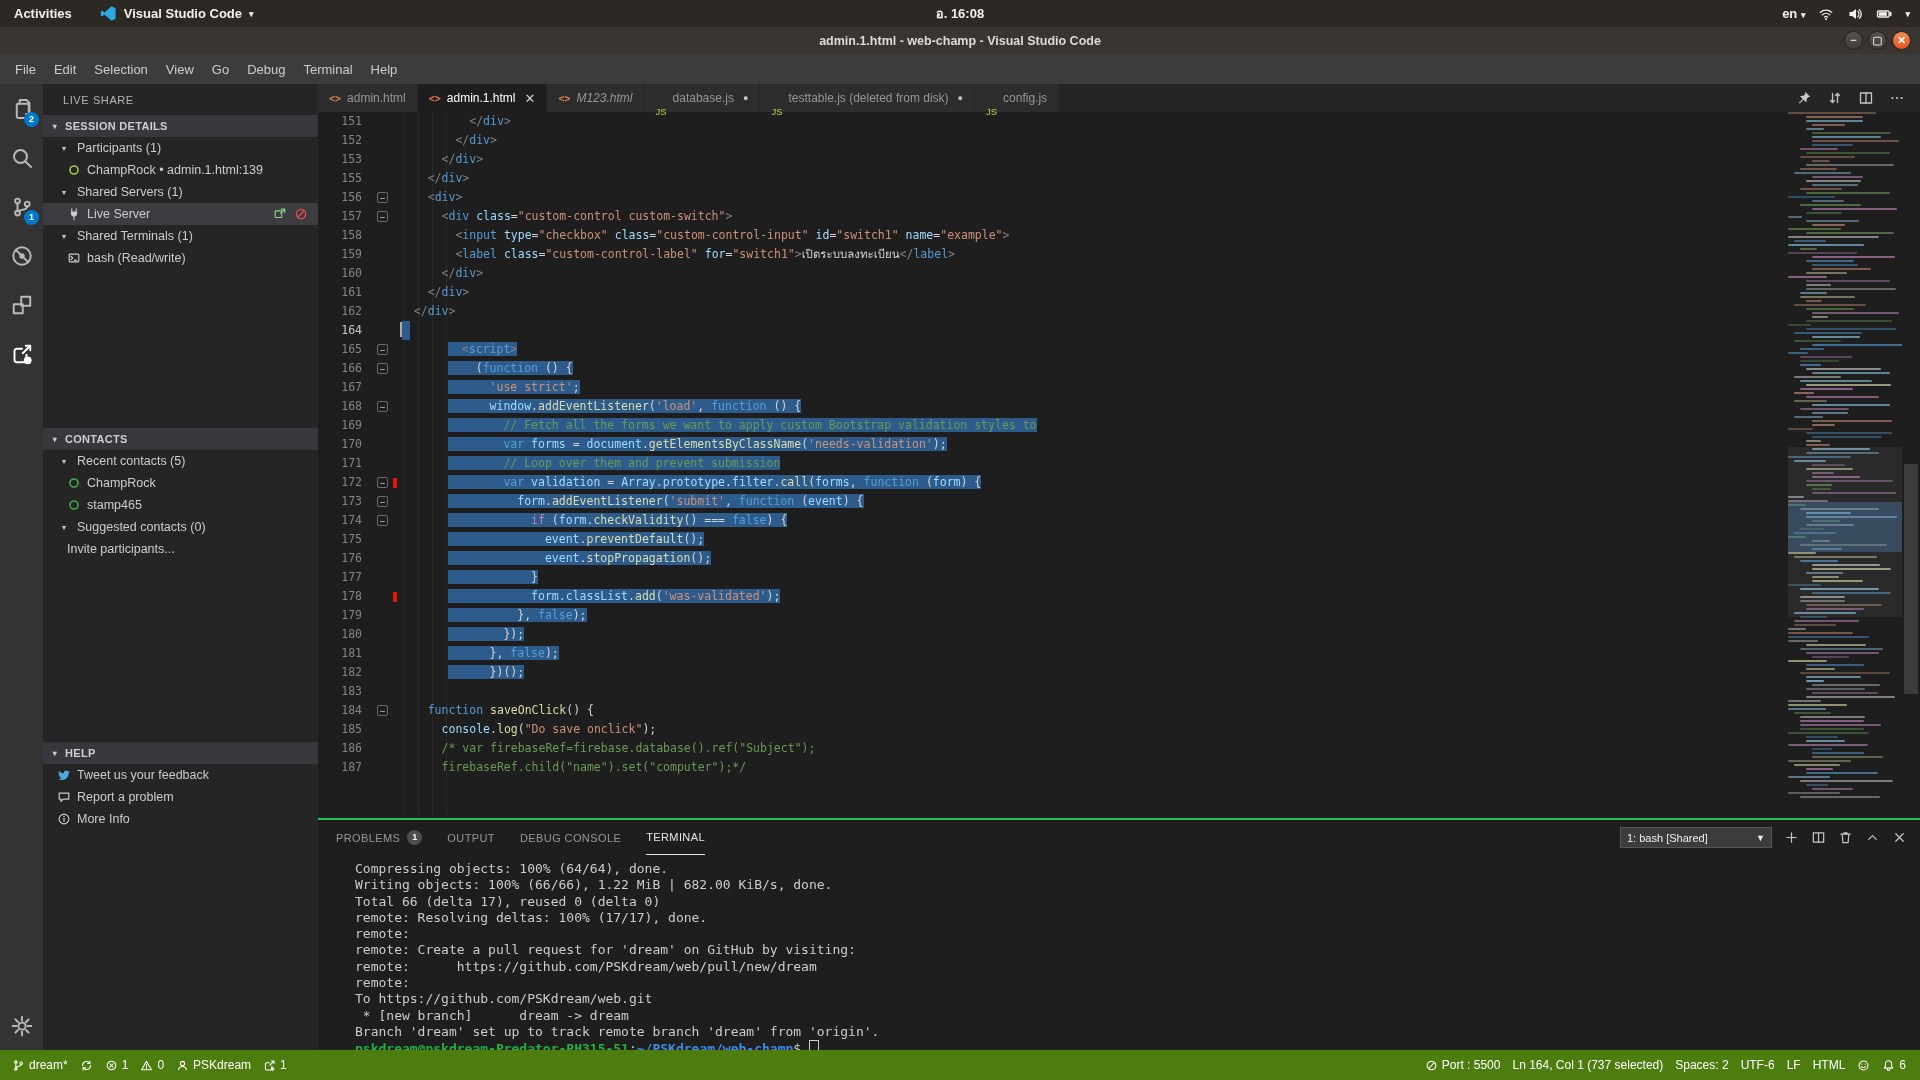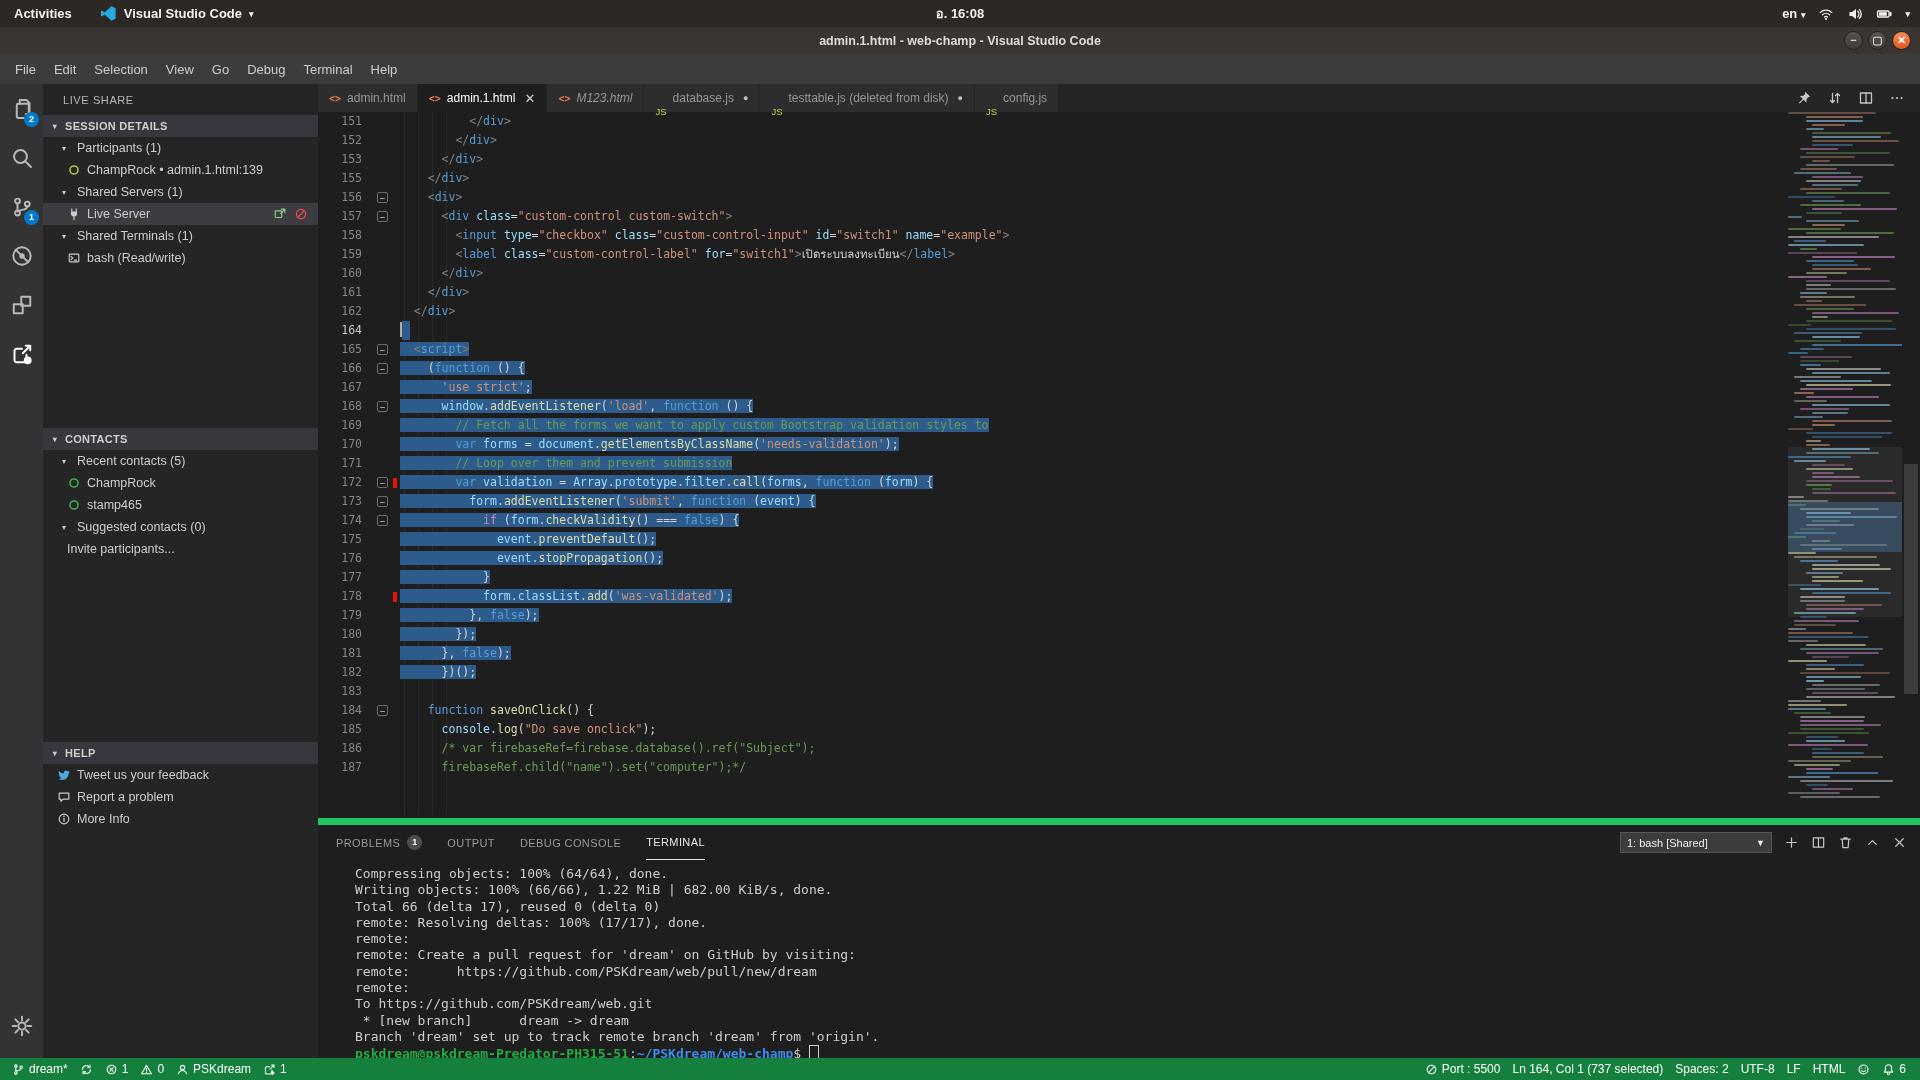--- a/index.html
+++ b/index.html
@@ -74,55 +74,55 @@
   #guides div{position:absolute;top:0;bottom:3px;width:1px;background:rgba(255,255,255,.05);}
   #code-lines{position:absolute;left:0;top:0;right:132px;}
   .line{display:flex;height:19px;line-height:19px;font-family:"DejaVu Sans Mono",monospace;font-size:11.5px;}
   .ln{width:44px;text-align:right;padding-right:10px;color:#858585;flex:none;}
   .ln.cur{color:#c6c6c6;}
   .fold{width:28px;flex:none;position:relative;}
   .foldbox{position:absolute;left:5px;top:4px;width:11px;height:11px;border:1px solid #6b6b6b;border-radius:2px;
     font-size:9px;line-height:10px;text-align:center;color:#c5c5c5;background:#1e1e1e;box-sizing:border-box;}
   .redmark{position:absolute;left:21px;top:5px;width:4px;height:10px;background:#e51400;}
   .code{white-space:pre;}
-  .selbg{background:#2d5c8c;}
+  .selbg{background:#2d5c8c;margin-left:48px;}
   .selpad{display:inline-block;width:8px;height:19px;vertical-align:top;background:#2d5c8c;}
   .cursor{display:inline-block;width:2px;height:15px;margin-bottom:-3px;background:#aeafad;}
   .tk-p{color:#808080}.tk-tag{color:#569cd6}.tk-attr{color:#9cdcfe}.tk-str{color:#ce9178}
   .tk-txt{color:#d4d4d4}.tk-kw{color:#569cd6}.tk-ctl{color:#c586c0}.tk-fn{color:#dcdcaa}
   .tk-v{color:#9cdcfe}.tk-c{color:#6a9955}.tk-w{color:#d4d4d4}
 
   #minimap{position:absolute;right:18px;top:0;width:114px;height:706px;background:#1e1e1e;overflow:hidden;}
   .mm-row{height:2px;margin-bottom:2px;border-radius:1px;}
   #mm-viewport{position:absolute;left:0;right:0;top:0;height:170px;background:rgba(255,255,255,.055);}
   #mm-sel{position:absolute;left:0;right:0;top:60px;height:50px;background:rgba(70,120,170,.4);}
   #editor-scrollbar{position:absolute;right:0;top:0;width:18px;height:706px;}
   #editor-scrollbar .slider{position:absolute;left:2px;width:14px;top:0;height:230px;background:rgba(121,121,121,.33);}
 
   
-  #panel{position:absolute;left:318px;right:0;top:818px;bottom:22px;background:#1e1e1e;border-top:7px solid #22c55e;z-index:9;}
+  #panel{position:absolute;left:318px;right:0;top:818px;bottom:22px;background:#1e1e1e;border-top:2px solid #22c55e;z-index:9;}
   #panel-header{height:35px;display:flex;align-items:center;padding-left:18px;}
   .ptab{margin-right:25px;font-size:11px;letter-spacing:.4px;color:#989898;display:flex;align-items:center;
     gap:7px;height:34px;box-sizing:border-box;}
   .ptab.active{color:#e7e7e7;border-bottom:1px solid #e7e7e7;}
   .pbadge{background:#4d4d4d;color:#fff;border-radius:50%;width:15px;height:15px;font-size:9px;
     line-height:15px;text-align:center;font-weight:700;}
   #panel-right{margin-left:auto;display:flex;align-items:center;gap:12px;padding-right:13px;}
   .term-picker{width:152px;height:21px;background:#3c3c3c;border:1px solid #565656;color:#f0f0f0;font-size:11px;
     display:flex;align-items:center;justify-content:space-between;padding:0 6px;box-sizing:border-box;}
   #panel-right .icon{width:15px;height:15px;color:#c5c5c5;}
   #terminal{position:absolute;top:41px;left:37px;right:20px;bottom:0;font-family:"DejaVu Sans Mono",monospace;
     font-size:13px;color:#cccccc;}
   .trow{height:16.3px;line-height:16.3px;white-space:pre;}
   .tgreen{color:#1fb141;font-weight:700;}
   .tblue{color:#3b8eea;font-weight:700;}
   .tcur{display:inline-block;width:8px;height:13px;border:1px solid #cccccc;margin-bottom:-2px;}
 
   
-  #status-bar{position:absolute;left:0;right:0;bottom:0;height:22px;background:#15803d;color:#fff;
+  #status-bar{position:absolute;left:0;right:0;bottom:0;height:30px;background:#4d7c0f;color:#fff;
     display:flex;align-items:center;justify-content:space-between;font-size:12px;z-index:31;}
   .sb-group{display:flex;align-items:center;height:22px;}
   .sb-item{display:flex;align-items:center;gap:4px;padding:0 6px;height:22px;}
   .sb-item .icon{width:13px;height:13px;color:#fff;}
   #status-left{padding-left:6px;}
   #status-right{padding-right:8px;}
 </style>
 </head>
 <body>
 
@@ -971,21 +971,21 @@
           </span>
           <span>Port : 5500</span>
         </div>
         <div class="sb-item">
           <span>Ln 164, Col 1 (737 selected)</span>
         </div>
         <div class="sb-item">
           <span>Spaces: 2</span>
         </div>
         <div class="sb-item">
-          <span>UTF-8</span>
+          <span>UTF-6</span>
         </div>
         <div class="sb-item">
           <span>LF</span>
         </div>
         <div class="sb-item">
           <span>HTML</span>
         </div>
         <div class="sb-item">
           <span class="icon">
             <svg viewBox="0 0 16 16" fill="none" stroke="currentColor" stroke-width="1.3" stroke-linecap="round" stroke-linejoin="round">

